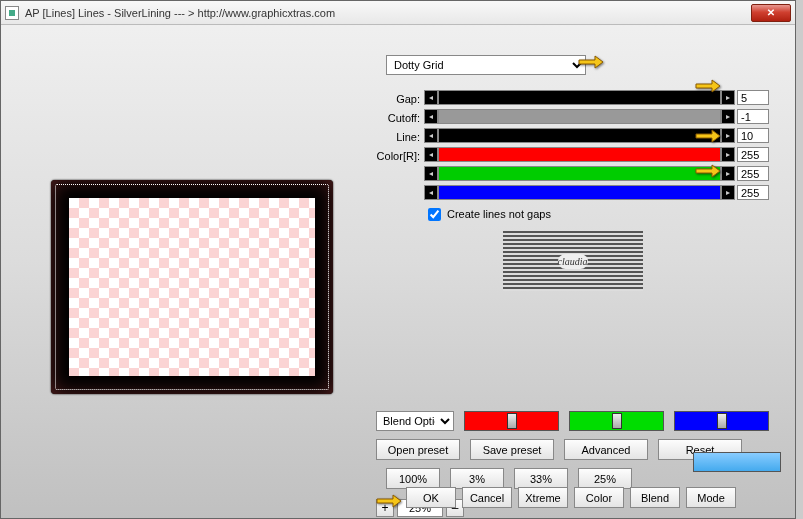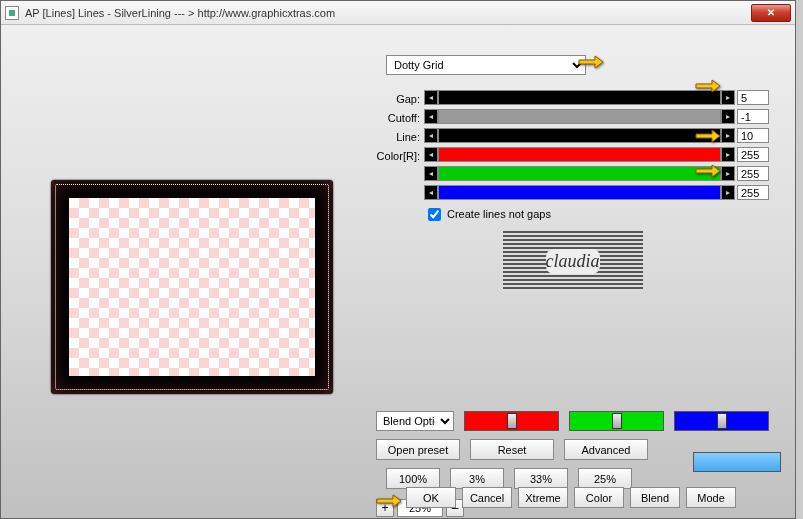--- a/index.html
+++ b/index.html
@@ -34,21 +34,21 @@
 .slider-black { background: #000; }
 .slider-red { background: #f00; }
 .slider-green { background: #0c0; }
 .slider-blue { background: #00f; }
 .param-value { width: 32px; height: 15px; border: 1px solid #888; background: #fff; text-align: left; padding: 0 3px; font-size: 11px; margin-left: 2px; }
 
 .checkbox-row { margin: 8px 0 0 52px; display: flex; align-items: flex-start; }
 .checkbox-row input { margin-right: 6px; }
 
 .logo-area { margin: 10px auto; width: 140px; height: 60px; background: repeating-linear-gradient(180deg, #555 0, #555 2px, #ddd 2px, #ddd 4px); display: flex; align-items: center; justify-content: center; position: relative; }
-.logo-badge { background: #eee; padding: 2px 0; font-style: italic; font-family: cursive; font-size: 18px; border-radius: 8px; color: #333; }
+.logo-badge { background: #eee; padding: 2px 0; font-style: italic; font-family: cursive; font-size: 10px; border-radius: 8px; color: #333; }
 
 .blend-row { display: flex; align-items: center; gap: 10px; margin-top: 120px; }
 .blend-select { width: 78px; height: 20px; border: 1px solid #888; background: #fff; font-size: 11px; padding: 1px 2px; }
 .color-slider { flex: 1; height: 20px; border: 1px solid #555; position: relative; display: flex; align-items: center; }
 .color-slider::after { content: ""; position: absolute; left: 50%; top: 1px; bottom: 1px; width: 8px; background: linear-gradient(180deg, #eee, #aaa); border: 1px solid #333; transform: translateX(-50%); }
 .cs-red { background: #f00; }
 .cs-green { background: #0d0; }
 .cs-blue { background: #00f; }
 
 .btn-row { display: flex; gap: 10px; margin-top: 8px; }
@@ -187,22 +187,23 @@
         <select class="blend-select">
           <option>Blend Options</option>
         </select>
         <div class="color-slider cs-red"></div>
         <div class="color-slider cs-green"></div>
         <div class="color-slider cs-blue"></div>
       </div>
 
       <div class="btn-row">
         <div class="btn btn-w">Open preset</div>
+        <div class="btn btn-w">Save preset</div>
+        <div class="btn btn-w">Advanced</div>
         <div class="btn btn-w">Reset</div>
-        <div class="btn btn-w">Advanced</div>
       </div>
 
       <div class="btn-row2">
         <div class="btn btn-s">100%</div>
         <div class="btn btn-s">3%</div>
         <div class="btn btn-s">33%</div>
         <div class="btn btn-s">25%</div>
       </div>
 
       <div class="zoom-row">

